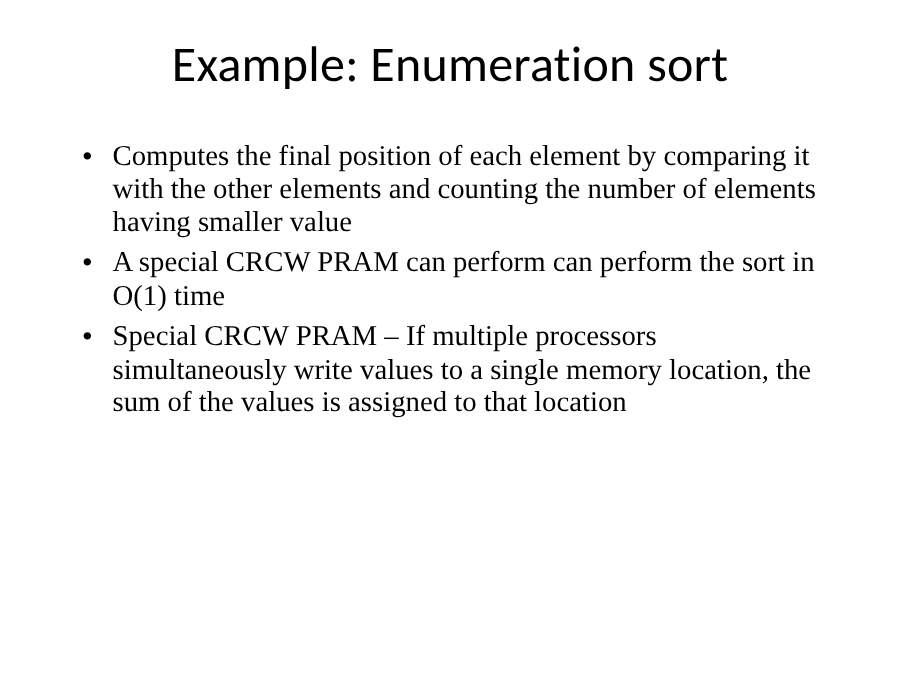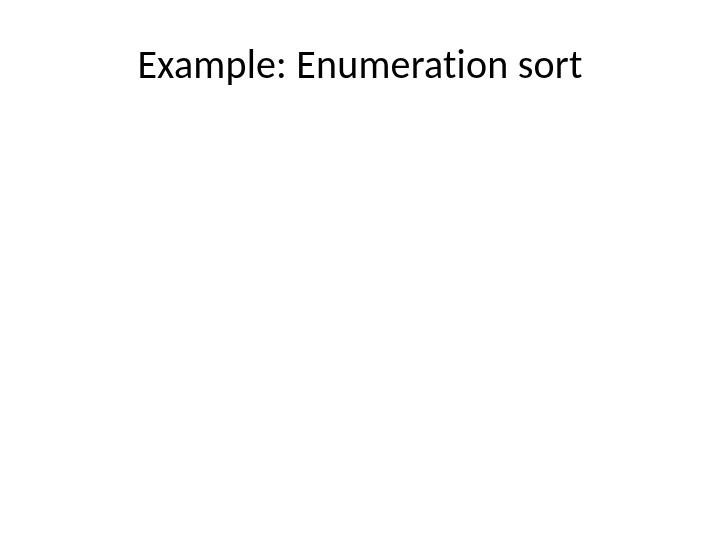--- a/index.html
+++ b/index.html
@@ -9,21 +9,21 @@
     height: 540px;
     background: #ffffff;
     font-family: Calibri, "Segoe UI", Arial, sans-serif;
     color: #000;
     overflow: hidden;
   }
   .slide {
     box-sizing: border-box;
     width: 720px;
     height: 540px;
-    padding: 40px 62px 40px 62px;
+    padding: 27px 62px 40px 62px;
   }
   .title {
     font-size: 40px;
     font-weight: 400;
     text-align: center;
     margin: 0 0 36px 0;
     letter-spacing: 0.2px;
   }
   ul.body {
     list-style: none;
@@ -52,14 +52,17 @@
     vertical-align: super;
     line-height: 0;
   }
 </style>
 </head>
 <body>
 
 <div class="slide">
   <h1 class="title">Example: Enumeration sort</h1>
   <ul class="body">
+    <li>Computes the final position of each element by comparing it with the other elements and counting the number of elements having smaller value</li>
+    <li>A special CRCW PRAM can perform can perform the sort in O(1) time</li>
+    <li>Special CRCW PRAM – If multiple processors simultaneously write values to a single memory location, the sum of the values is assigned to that location</li>
   </ul>
 </div>
 
 </body></html>

